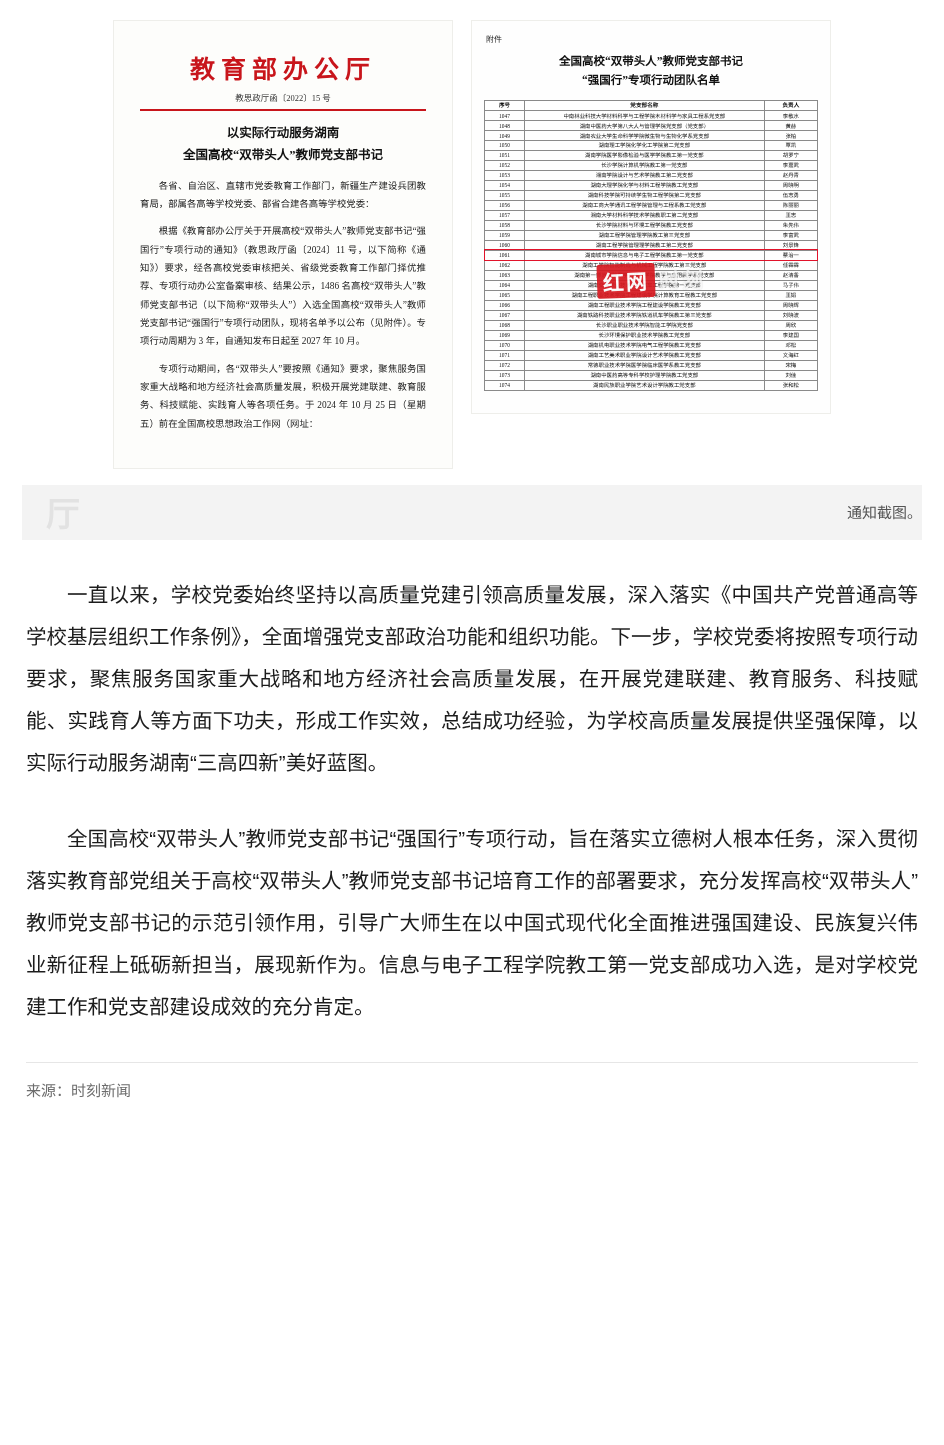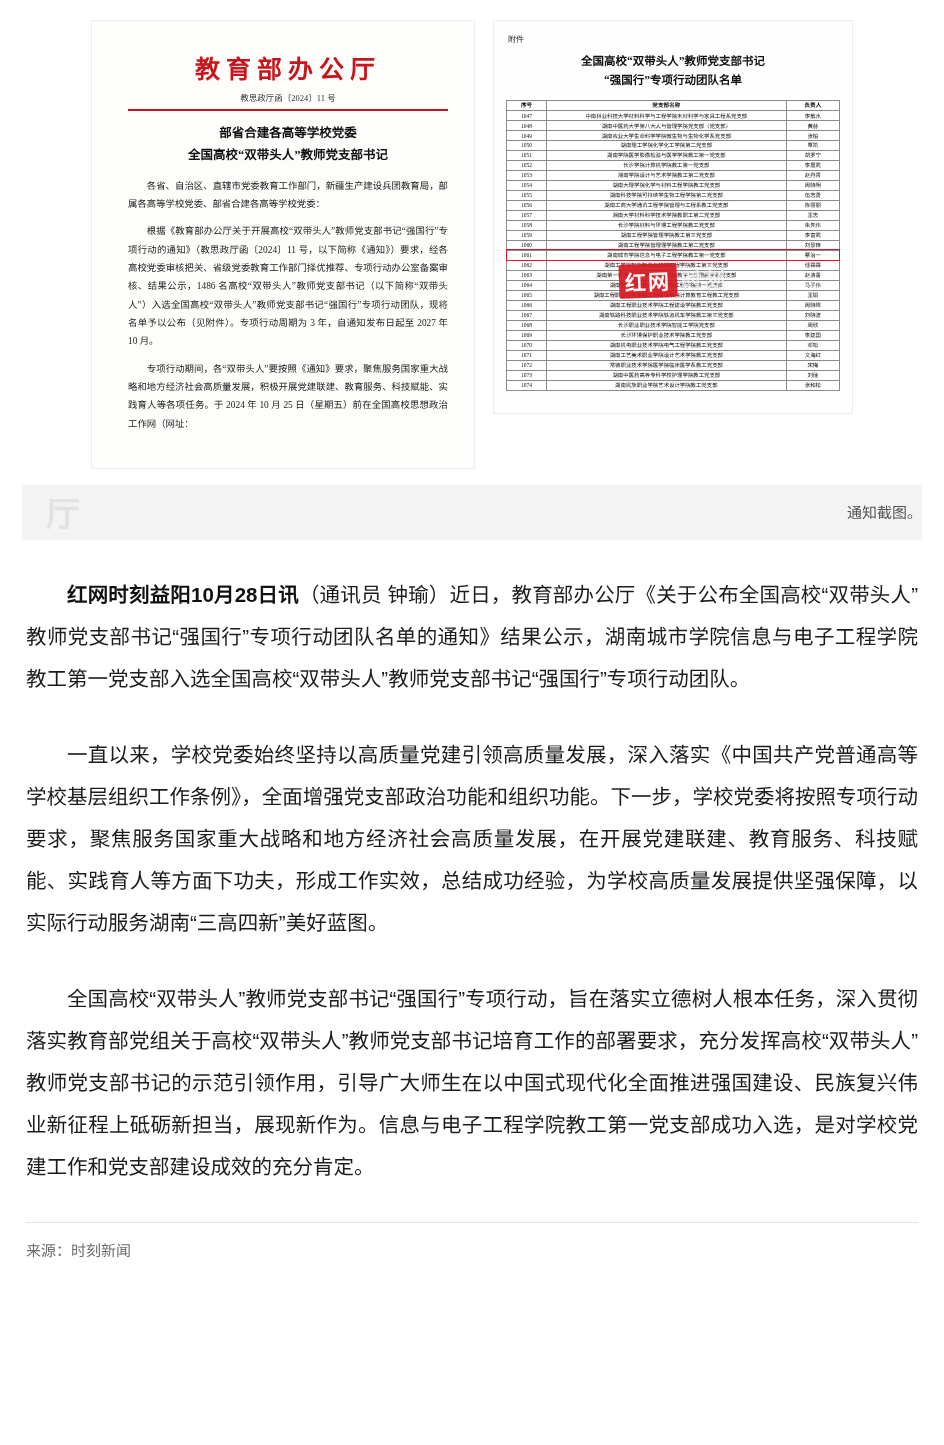--- a/index.html
+++ b/index.html
@@ -32,25 +32,25 @@
     display: flex;
     gap: 18px;
     align-items: flex-start;
     justify-content: center;
     padding: 8px 60px 0 60px;
     box-sizing: border-box;
   }
 
   
   .doc-left {
-    width: 384px;
+    width: 340px;
     background: #fdfdfb;
     border: 1px solid #eeeeea;
     box-sizing: border-box;
-    padding: 18px 26px 26px 36px;
+    padding: 18px 26px 26px 26px;
     position: relative;
   }
   .doc-left .ministry {
     text-align: center;
     color: #c8151b;
     font-family: "Liberation Serif", "DejaVu Serif", serif;
     font-weight: bold;
     font-size: 25px;
     letter-spacing: 6px;
     margin: 10px 0 6px 0;
@@ -230,24 +230,24 @@
 </head>
 <body>
 
 <div class="page">
 
   <div class="figure-block">
     <div class="figure-images">
 
       <div class="doc-left">
         <div class="ministry">教育部办公厅</div>
-        <div class="docnum">教思政厅函〔2024〕11 号</div>
+        <div class="docnum">教思政厅函〔2022〕15 号</div>
         <div class="redline"></div>
         <div class="doc-title">
-          <div>部省合建各高等学校党委</div>
+          <div>以实际行动服务湖南</div>
           <div>全国高校“双带头人”教师党支部书记</div>
         </div>
         <div class="doc-body">
           <p>各省、自治区、直辖市党委教育工作部门，新疆生产建设兵团教育局，部属各高等学校党委、部省合建各高等学校党委：</p>
           <p>根据《教育部办公厅关于开展高校“双带头人”教师党支部书记“强国行”专项行动的通知》（教思政厅函〔2024〕11 号，以下简称《通知》）要求，经各高校党委审核把关、省级党委教育工作部门择优推荐、专项行动办公室备案审核、结果公示，1486 名高校“双带头人”教师党支部书记（以下简称“双带头人”）入选全国高校“双带头人”教师党支部书记“强国行”专项行动团队，现将名单予以公布（见附件）。专项行动周期为 3 年，自通知发布日起至 2027 年 10 月。</p>
           <p>专项行动期间，各“双带头人”要按照《通知》要求，聚焦服务国家重大战略和地方经济社会高质量发展，积极开展党建联建、教育服务、科技赋能、实践育人等各项任务。于 2024 年 10 月 25 日（星期五）前在全国高校思想政治工作网（网址：</p>
         </div>
       </div>
 
       <div class="doc-right">
@@ -423,23 +423,20 @@
 
     </div>
 
     <div class="figure-caption-bar">
       <span class="ghost-mark">厅</span>
       <span>通知截图。</span>
     </div>
   </div>
 
   <div class="article">
-    <p class="first">
-      <span class="lede">红网时刻益阳10月28日讯</span><span>（通讯员 钟瑜）近日，教育部办公厅《关于公布全国高校“双带头人”教师党支部书记“强国行”专项行动团队名单的通知》结果公示，湖南城市学院信息与电子工程学院教工第一党支部入选全国高校“双带头人”教师党支部书记“强国行”专项行动团队。</span>
-    </p>
     <p>一直以来，学校党委始终坚持以高质量党建引领高质量发展，深入落实《中国共产党普通高等学校基层组织工作条例》，全面增强党支部政治功能和组织功能。下一步，学校党委将按照专项行动要求，聚焦服务国家重大战略和地方经济社会高质量发展，在开展党建联建、教育服务、科技赋能、实践育人等方面下功夫，形成工作实效，总结成功经验，为学校高质量发展提供坚强保障，以实际行动服务湖南“三高四新”美好蓝图。</p>
     <p>全国高校“双带头人”教师党支部书记“强国行”专项行动，旨在落实立德树人根本任务，深入贯彻落实教育部党组关于高校“双带头人”教师党支部书记培育工作的部署要求，充分发挥高校“双带头人”教师党支部书记的示范引领作用，引导广大师生在以中国式现代化全面推进强国建设、民族复兴伟业新征程上砥砺新担当，展现新作为。信息与电子工程学院教工第一党支部成功入选，是对学校党建工作和党支部建设成效的充分肯定。</p>
   </div>
 
   <div class="source-divider"></div>
   <div class="source-line">来源：时刻新闻</div>
 
 </div>
 
 </body></html>

